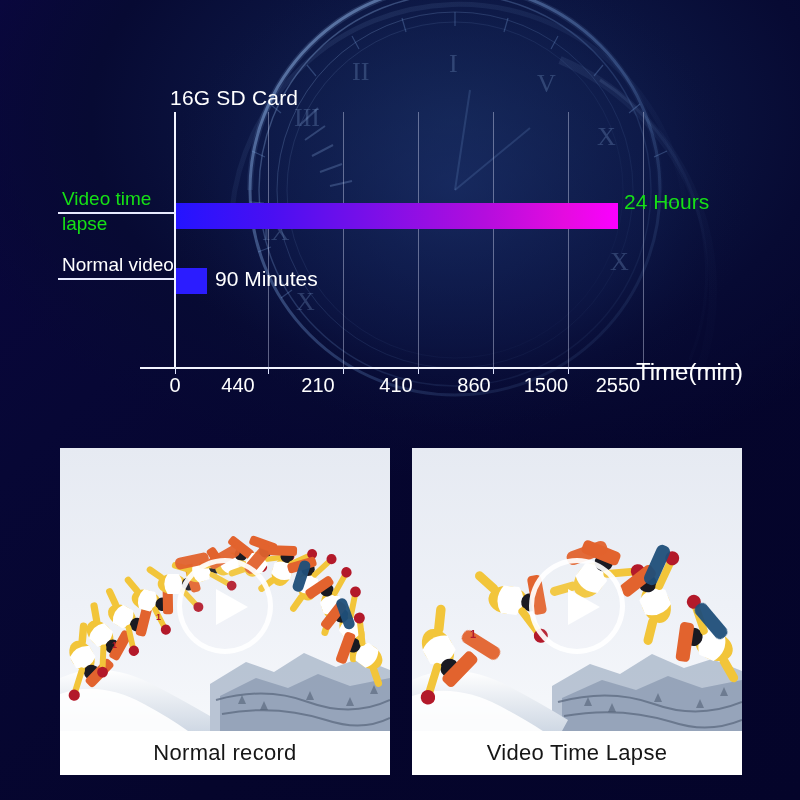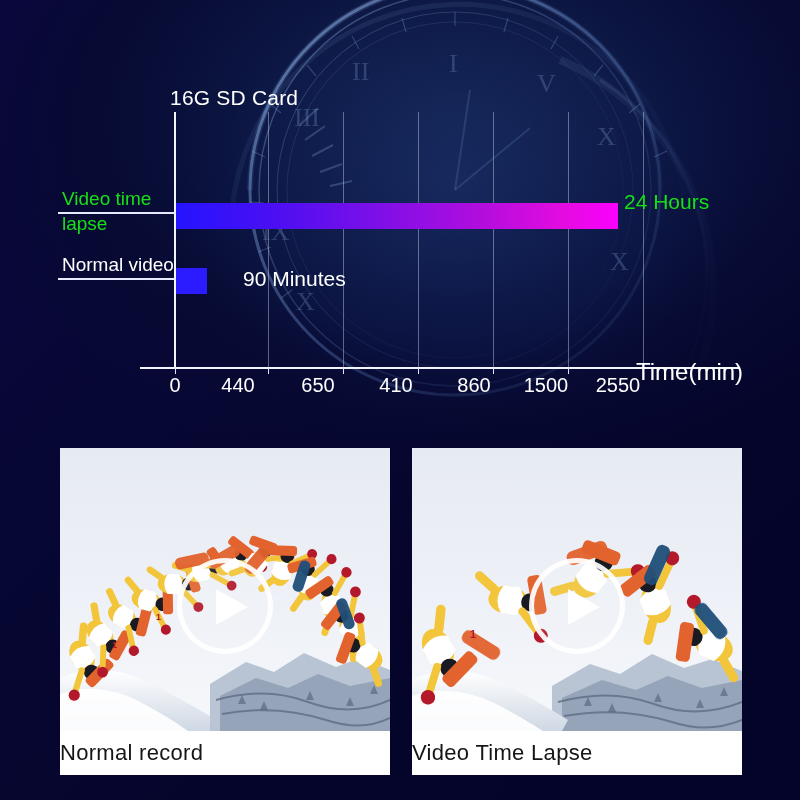--- a/index.html
+++ b/index.html
@@ -126,21 +126,21 @@
     top: 268px;
     width: 31px;
     background: #2b1cff;
   }
   .bar-value {
     position: absolute;
     font-size: 21px;
     white-space: nowrap;
   }
   .bar-value.timelapse { left: 624px; top: 190px; color: #16e016; }
-  .bar-value.normal    { left: 215px; top: 267px; color: #ffffff; margin-left: 28px; }
+  .bar-value.normal    { left: 215px; top: 267px; color: #ffffff; }
 
   
   .cards {
     position: absolute;
     left: 0;
     top: 448px;
     width: 800px;
     height: 330px;
   }
   .card {
@@ -182,21 +182,21 @@
     left: 34px;
     top: 26px;
     border-left: 32px solid rgba(255,255,255,0.95);
     border-top: 18px solid transparent;
     border-bottom: 18px solid transparent;
   }
 
   .caption {
     height: 44px;
     line-height: 44px;
-    text-align: left;
+    text-align: center;
     color: #161616;
     font-size: 22px;
     background: #ffffff;
     letter-spacing: .3px;
   }
 </style>
 </head>
 <body>
 
 <div id="page">
@@ -280,21 +280,21 @@
     <div class="tick-mark" style="left:175px"></div>
     <div class="tick-mark" style="left:268px"></div>
     <div class="tick-mark" style="left:343px"></div>
     <div class="tick-mark" style="left:418px"></div>
     <div class="tick-mark" style="left:493px"></div>
     <div class="tick-mark" style="left:568px"></div>
     <div class="tick-mark" style="left:643px"></div>
 
     <div class="tick-label" style="left:175px">0</div>
     <div class="tick-label" style="left:238px">440</div>
-    <div class="tick-label" style="left:318px">650</div>
+    <div class="tick-label" style="left:318px">210</div>
     <div class="tick-label" style="left:396px">410</div>
     <div class="tick-label" style="left:474px">860</div>
     <div class="tick-label" style="left:546px">1500</div>
     <div class="tick-label" style="left:618px">2550</div>
 
     <div class="axis-name">Time(min)</div>
 
     <div class="leader l1"></div>
     <div class="leader l2"></div>
 

